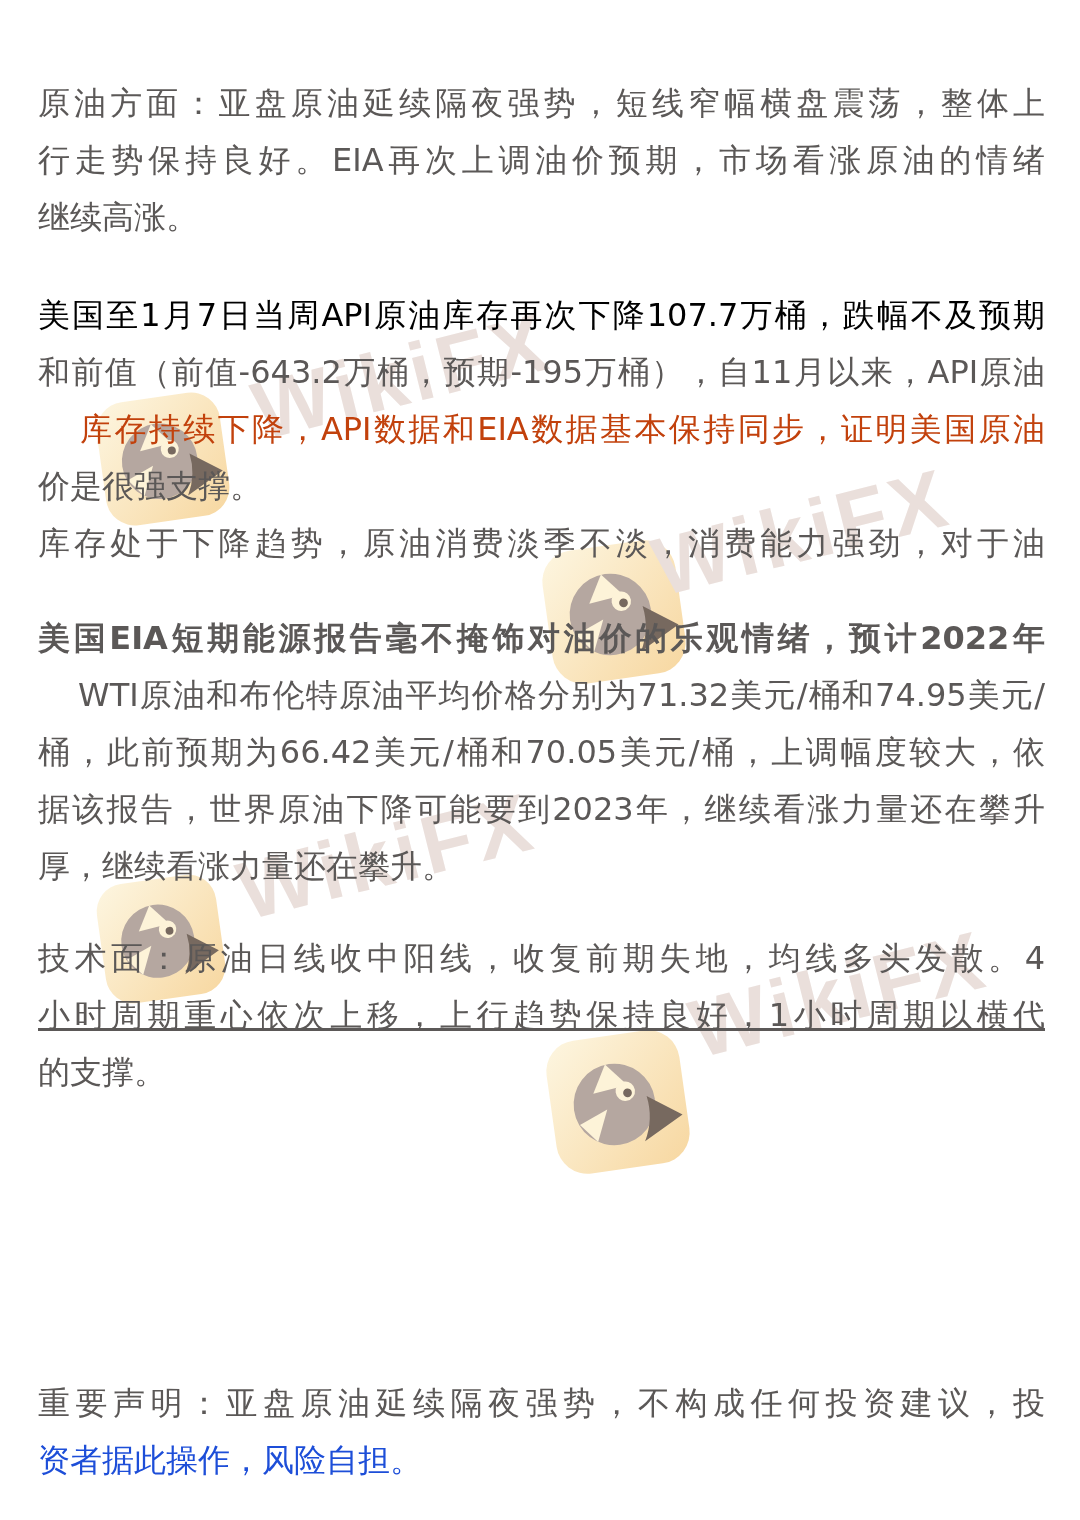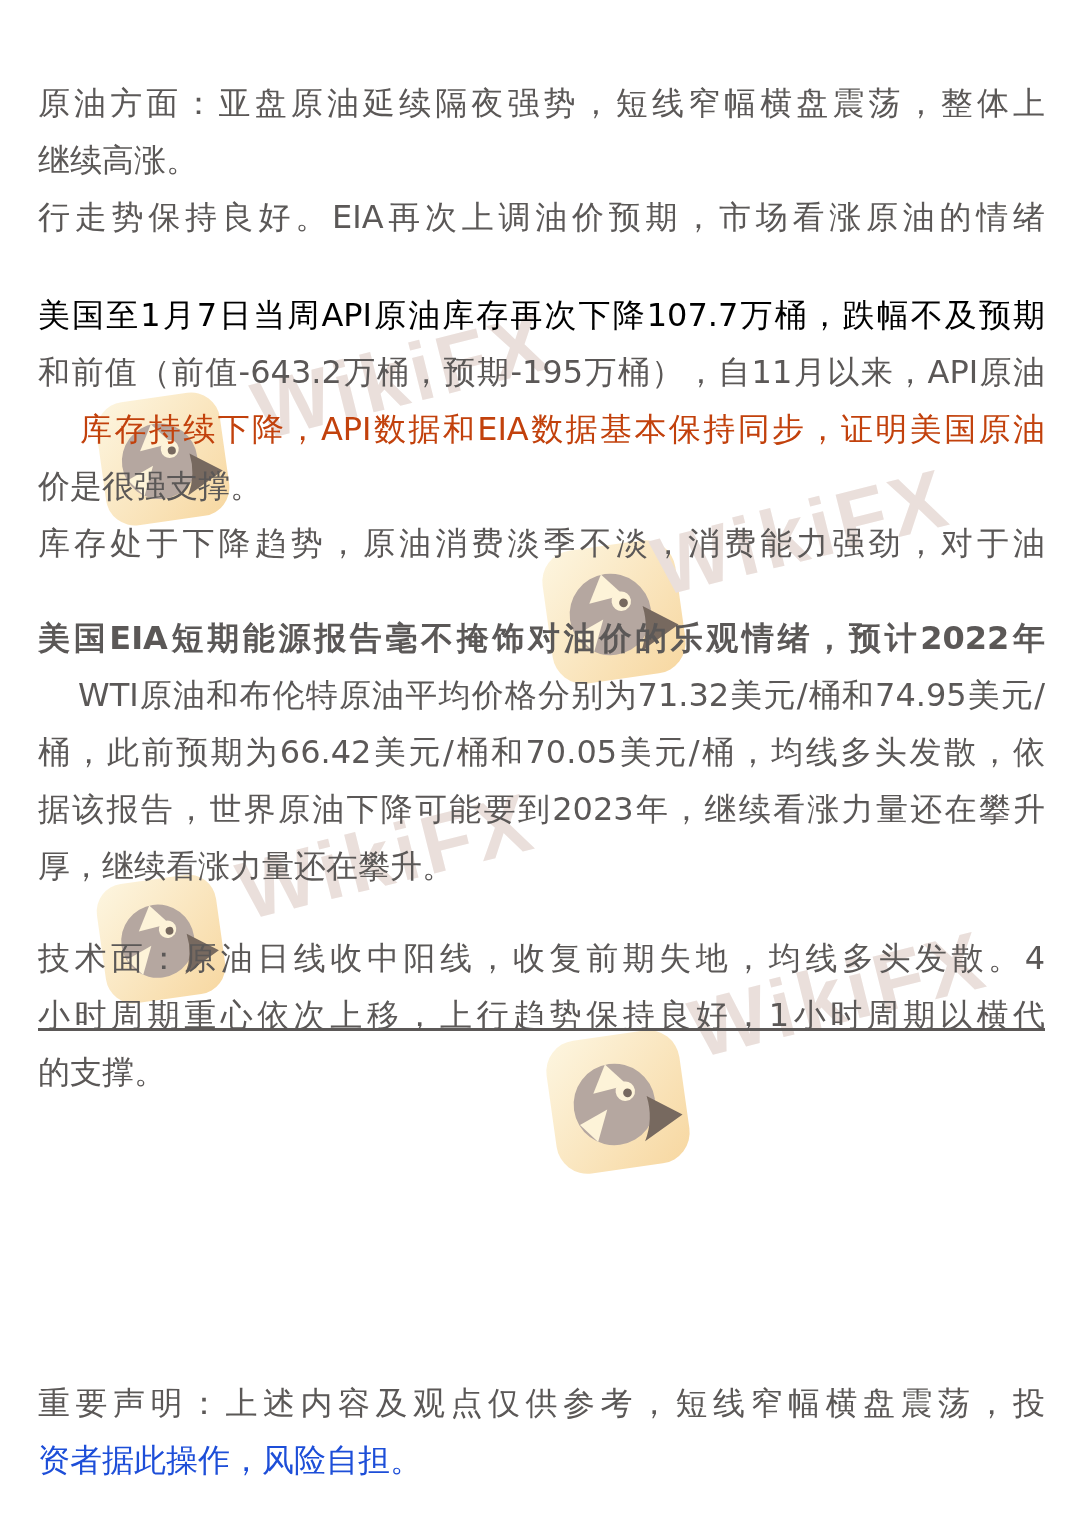--- a/index.html
+++ b/index.html
@@ -103,41 +103,41 @@
   <div class="wm-text wm-text-c">WikiFX</div>
 
   <svg class="wm-logo wm-logo-d">
       <use href="#wmlogo"></use>
     </svg>
   <div class="wm-text wm-text-d">WikiFX</div>
 
   <div class="article" id="article">
       <div class="para" style="top: 75px;">
         <div class="line" style="color: rgb(91, 88, 87);">原油方面：亚盘原油延续隔夜强势，短线窄幅横盘震荡，整体上</div>
+        <div class="line" style="color: rgb(91, 88, 87);">行走势保持良好。EIA再次上调油价预期，市场看涨原油的情绪</div>
         <div class="line last" style="color: rgb(91, 88, 87);">继续高涨。</div>
-        <div class="line" style="color: rgb(91, 88, 87);">行走势保持良好。EIA再次上调油价预期，市场看涨原油的情绪</div>
       </div>
       <div class="para" style="top: 287px;">
         <div class="line" style="color: #000000;">美国至1月7日当周API原油库存再次下降107.7万桶，跌幅不及预期</div>
         <div class="line" style="color: rgb(91, 88, 87);">和前值（前值-643.2万桶，预期-195万桶），自11月以来，API原油</div>
         <div class="line" style="color: #c2410c; margin-left: 42px;">库存持续下降，API数据和EIA数据基本保持同步，证明美国原油</div>
         <div class="line last" style="color: rgb(91, 88, 87);">价是很强支撑。</div>
         <div class="line" style="color: rgb(91, 88, 87);">库存处于下降趋势，原油消费淡季不淡，消费能力强劲，对于油</div>
       </div>
       <div class="para" style="top: 610px;">
         <div class="line" style="color: rgb(91, 88, 87); font-weight: bold;">美国EIA短期能源报告毫不掩饰对油价的乐观情绪，预计2022年</div>
         <div class="line" style="color: rgb(91, 88, 87); margin-left: 40px;">WTI原油和布伦特原油平均价格分别为71.32美元/桶和74.95美元/</div>
-        <div class="line" style="color: rgb(91, 88, 87);">桶，此前预期为66.42美元/桶和70.05美元/桶，均线多头发散，依</div>
+        <div class="line" style="color: rgb(91, 88, 87);">桶，此前预期为66.42美元/桶和70.05美元/桶，上调幅度较大，依</div>
         <div class="line" style="color: rgb(91, 88, 87);">据该报告，世界原油下降可能要到2023年，继续看涨力量还在攀升</div>
         <div class="line last" style="color: rgb(91, 88, 87);">厚，继续看涨力量还在攀升。</div>
       </div>
       <div class="para" style="top: 930px;">
         <div class="line" style="color: rgb(91, 88, 87);">技术面：原油日线收中阳线，收复前期失地，均线多头发散。4</div>
         <div class="line" style="color: rgb(91, 88, 87); text-decoration: underline;">小时周期重心依次上移，上行趋势保持良好，1小时周期以横代</div>
         <div class="line last" style="color: rgb(91, 88, 87);">的支撑。</div>
       </div>
       <div class="para" style="top: 1375px;">
-        <div class="line" style="color: rgb(91, 88, 87);">重要声明：上述内容及观点仅供参考，短线窄幅横盘震荡，投</div>
+        <div class="line" style="color: rgb(91, 88, 87);">重要声明：亚盘原油延续隔夜强势，不构成任何投资建议，投</div>
         <div class="line last" style="color: #1d4ed8;">资者据此操作，风险自担。</div>
       </div>
     </div>
 
 </div>
 
 </body></html>

